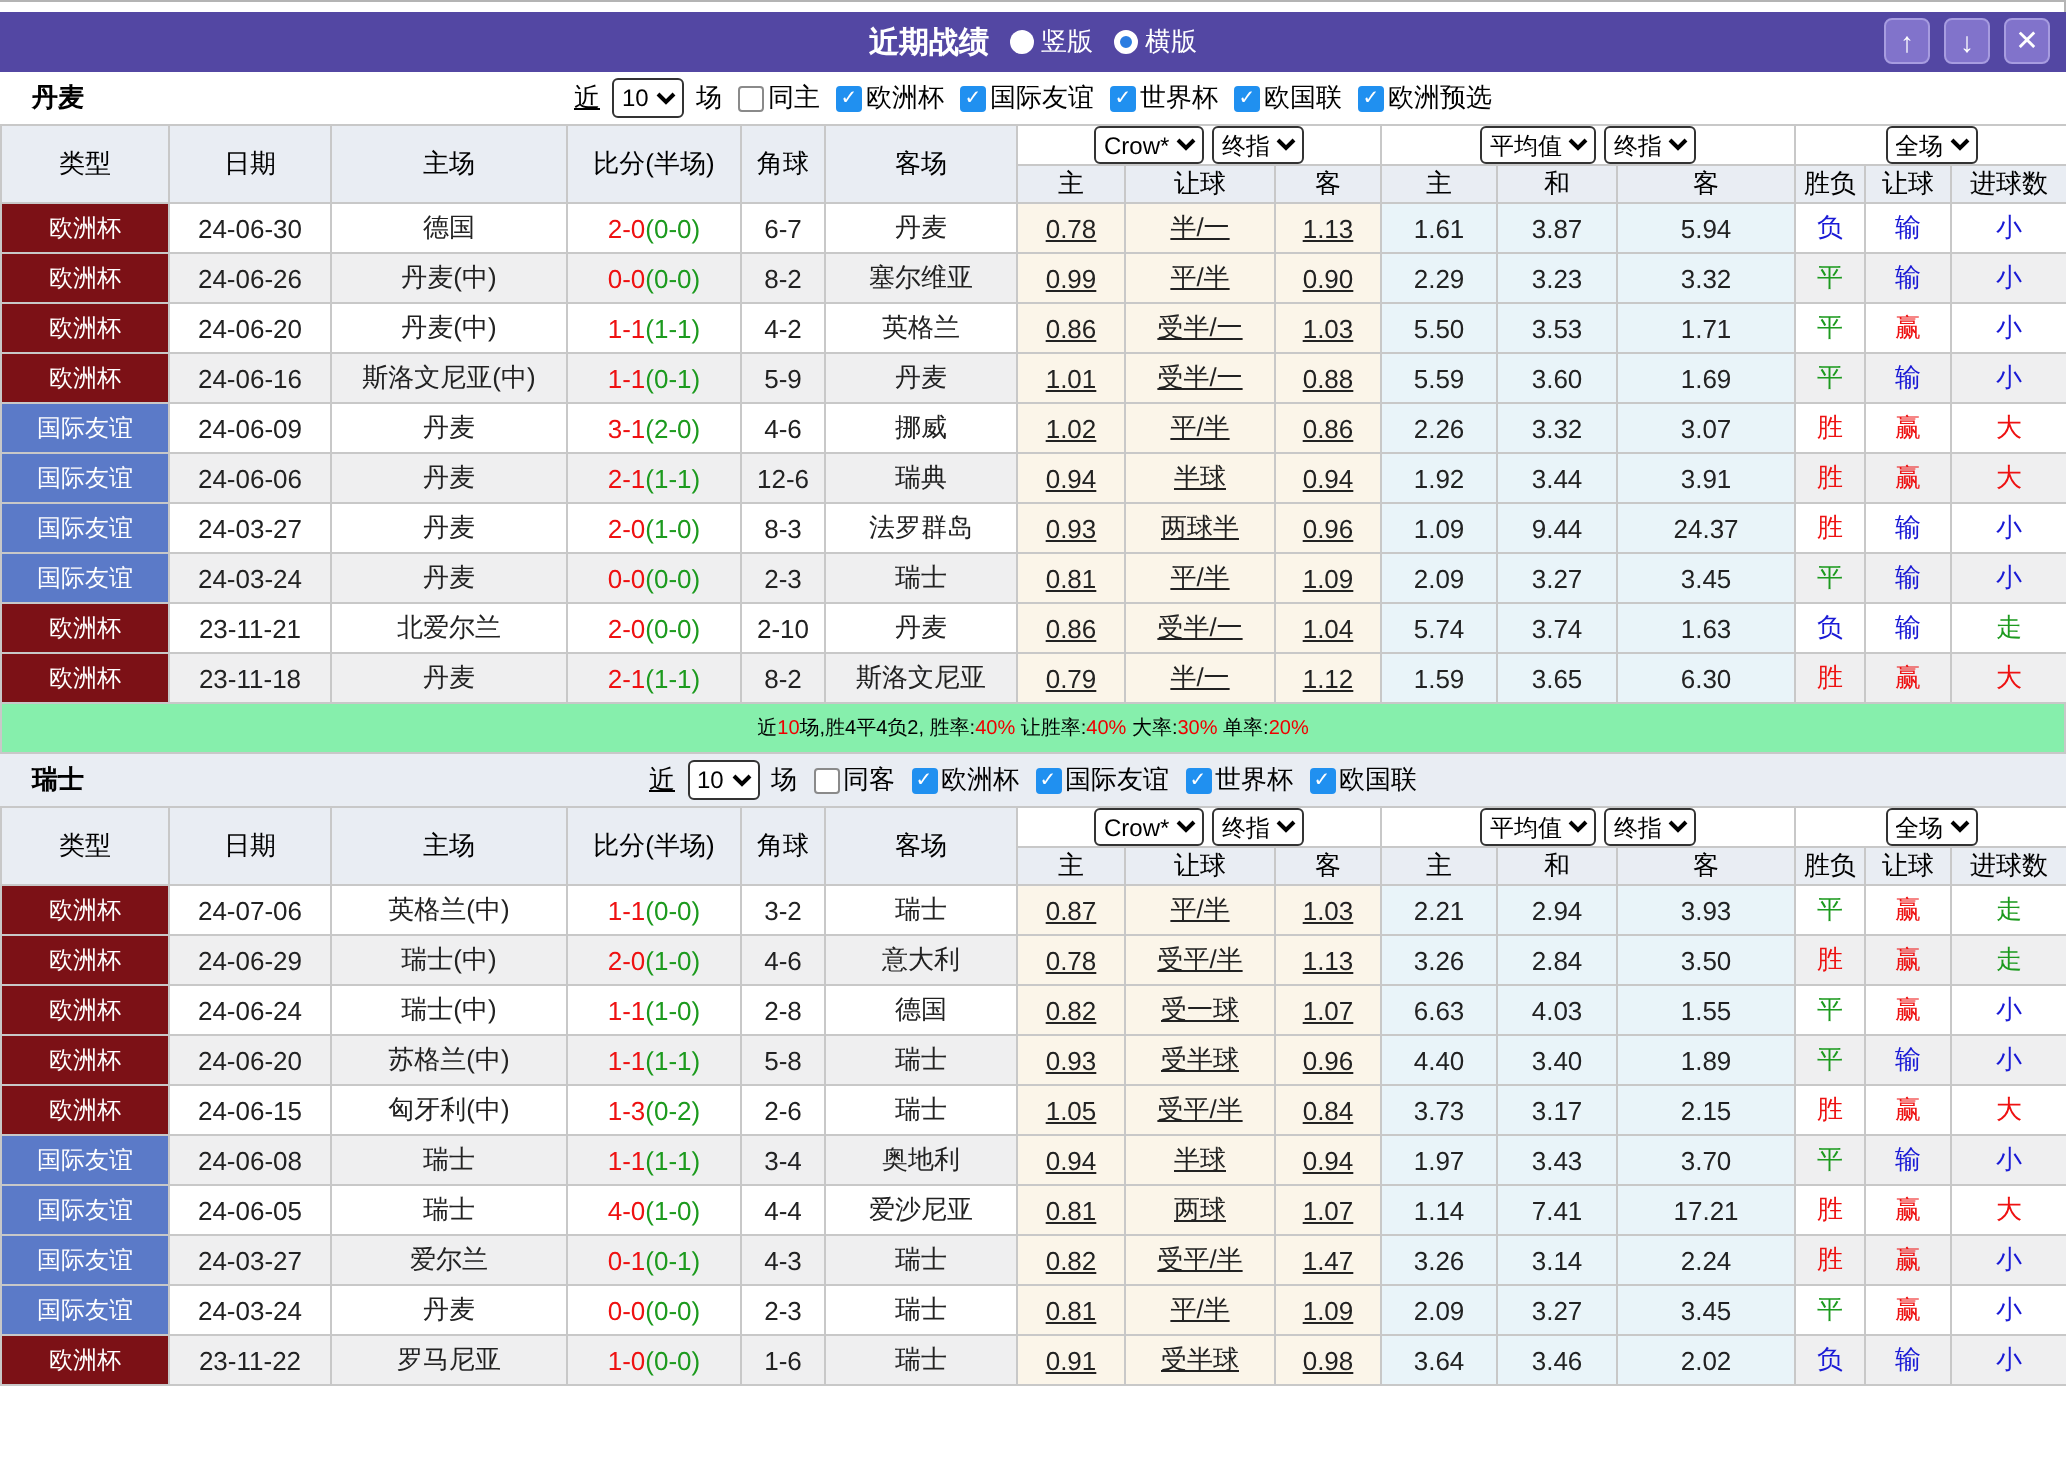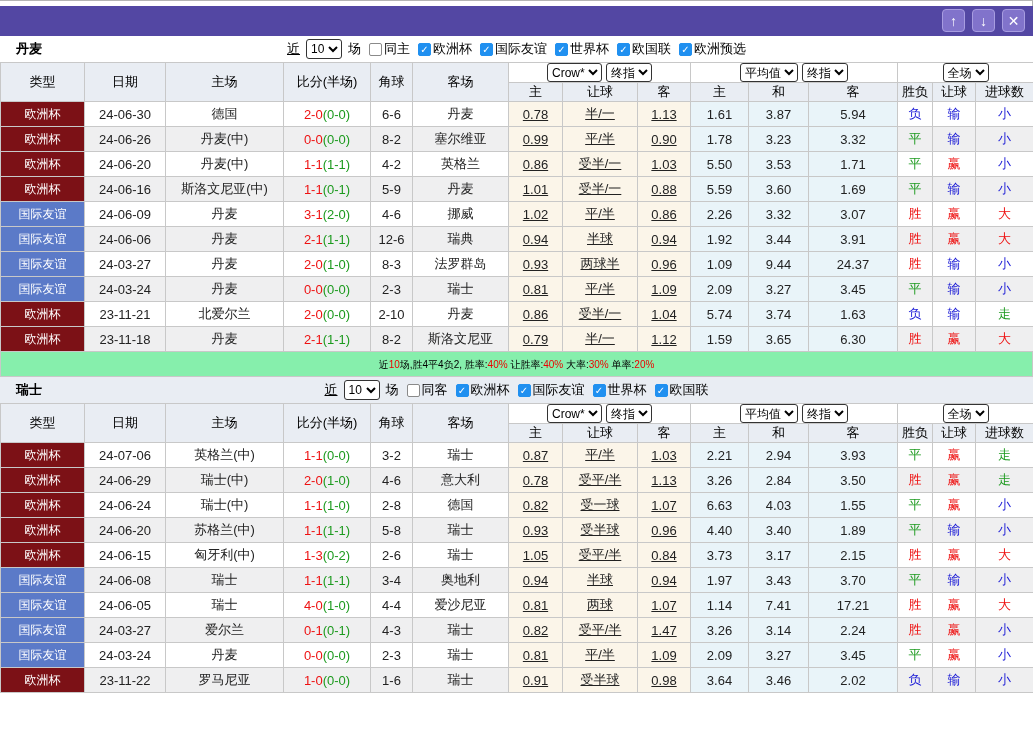--- a/index.html
+++ b/index.html
@@ -57,20 +57,31 @@
              border:1px solid #c8c8c8; border-top:none; }
   .summary .red { color:#e00; }
 </style>
 </head>
 <body>
 
 <div class="widget">
   <div class="top-strip"></div>
 
   <div class="titlebar">
+    <div class="title-group">
+      <span class="title">近期战绩</span>
+      <label class="radio-opt">
+        <span class="radio radio-off"></span>
+        <span>竖版</span>
+      </label>
+      <label class="radio-opt">
+        <span class="radio radio-on"></span>
+        <span>横版</span>
+      </label>
+    </div>
     <div class="tbtns">
       <div class="tbtn">
           <span>↑</span>
         </div>
       <div class="tbtn">
           <span>↓</span>
         </div>
       <div class="tbtn">
           <span>✕</span>
         </div>
@@ -165,21 +176,21 @@
           <th>让球</th>
           <th>进球数</th>
         </tr>
       </thead>
       <tbody>
           <tr>
             <td class="type cup">欧洲杯</td>
             <td class="base">24-06-30</td>
             <td class="base">德国</td>
             <td class="base"><span class="sc-red">2-0</span><span class="sc-green">(0-0)</span></td>
-            <td class="base">6-6</td>
+            <td class="base">6-7</td>
             <td class="base green-team">丹麦</td>
             <td class="hc">0.78</td>
             <td class="hc">半/一</td>
             <td class="hc">1.13</td>
             <td class="ac">1.61</td>
             <td class="ac">3.87</td>
             <td class="ac">5.94</td>
             <td class="base res b">负</td>
             <td class="base res b">输</td>
             <td class="base res b">小</td>
@@ -187,21 +198,21 @@
           <tr>
             <td class="type cup">欧洲杯</td>
             <td class="base">24-06-26</td>
             <td class="base green-team">丹麦(中)</td>
             <td class="base"><span class="sc-red">0-0</span><span class="sc-green">(0-0)</span></td>
             <td class="base">8-2</td>
             <td class="base">塞尔维亚</td>
             <td class="hc">0.99</td>
             <td class="hc">平/半</td>
             <td class="hc">0.90</td>
-            <td class="ac">1.78</td>
+            <td class="ac">2.29</td>
             <td class="ac">3.23</td>
             <td class="ac">3.32</td>
             <td class="base res g">平</td>
             <td class="base res b">输</td>
             <td class="base res b">小</td>
           </tr>
           <tr>
             <td class="type cup">欧洲杯</td>
             <td class="base">24-06-20</td>
             <td class="base green-team">丹麦(中)</td>

